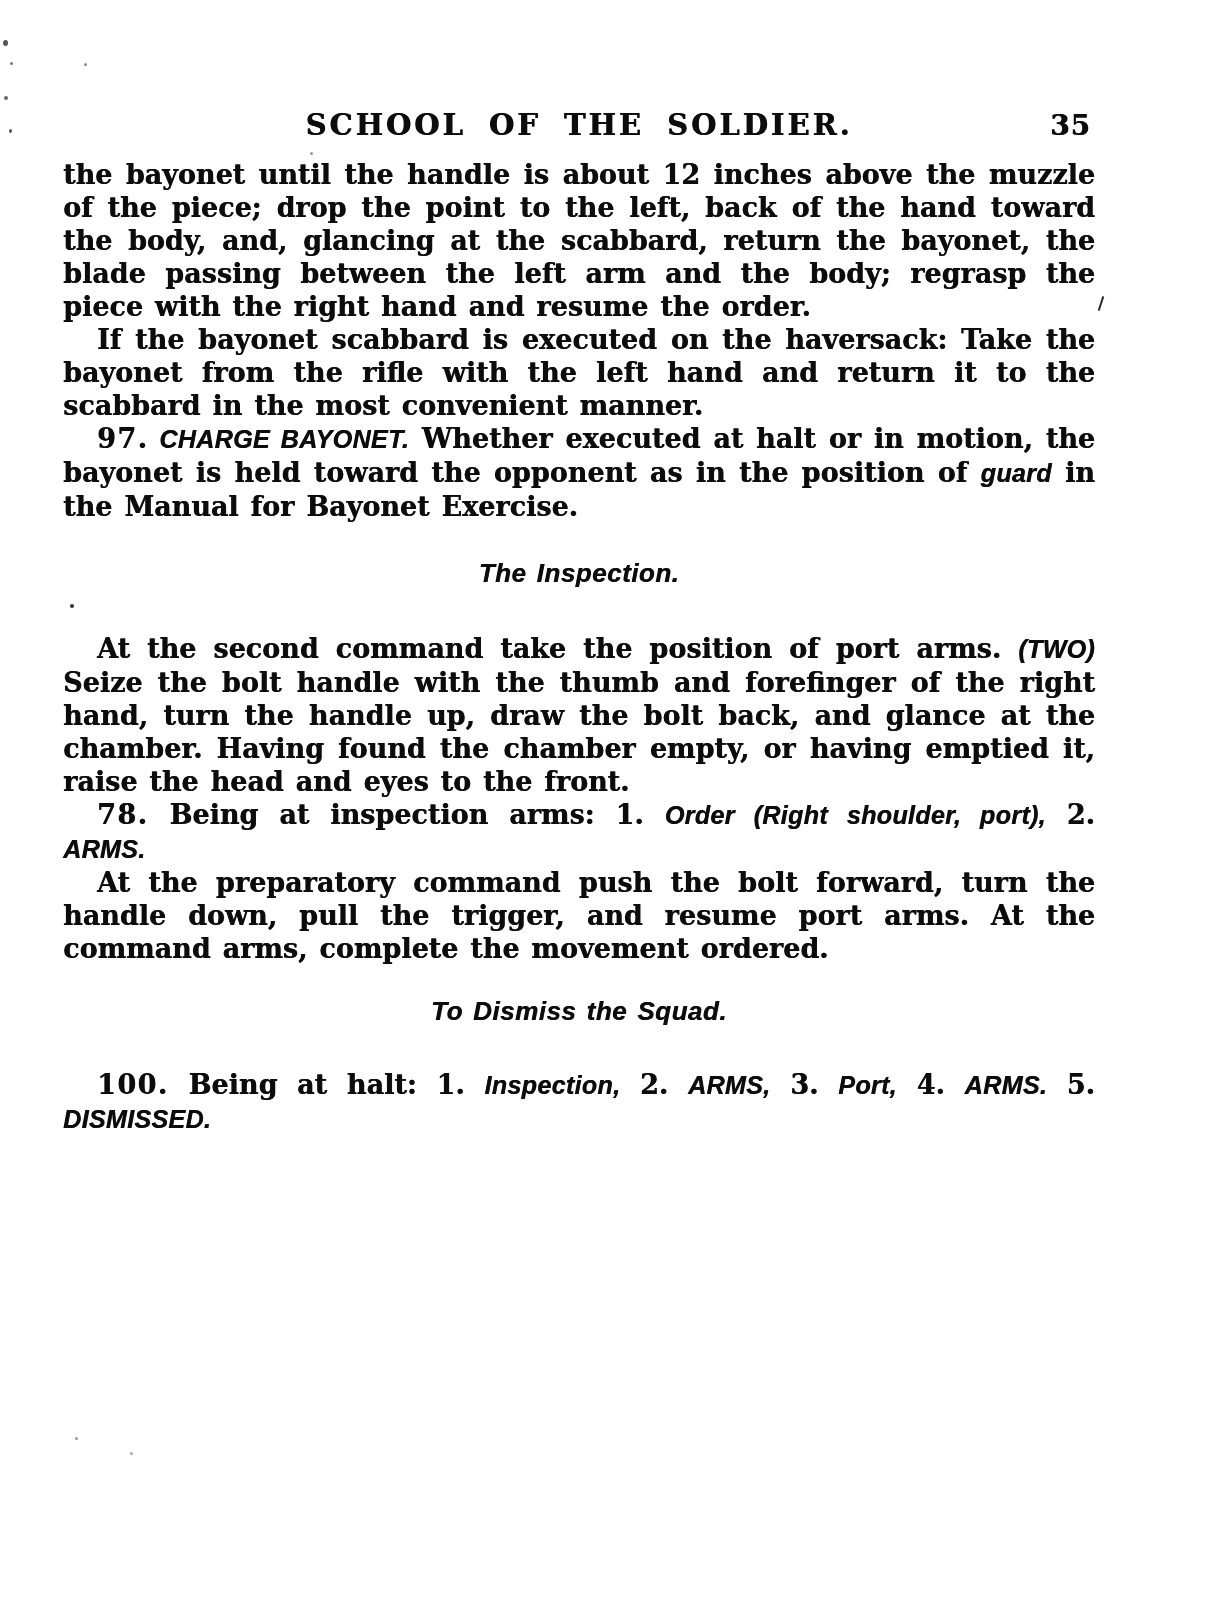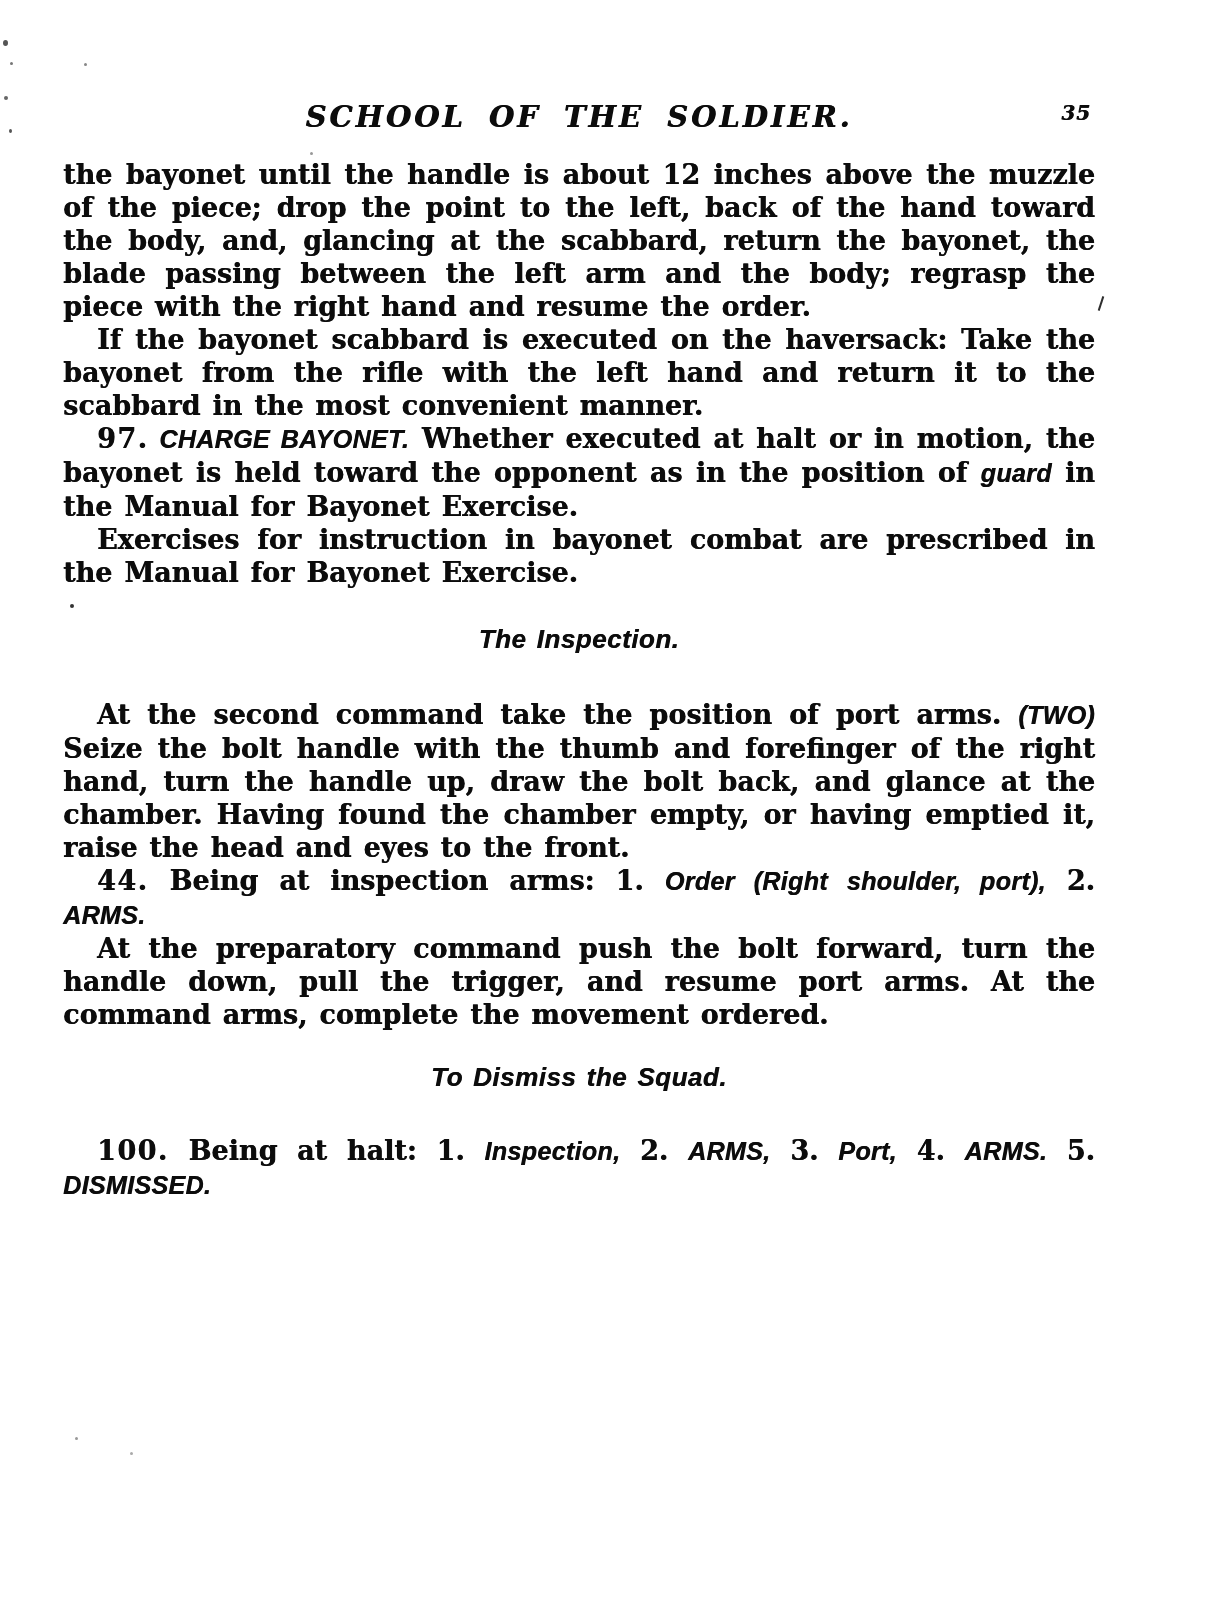--- a/index.html
+++ b/index.html
@@ -8,30 +8,30 @@
     width:1205px;height:1621px;
     background:#ffffff;
     color:#0c0c0c;
     font-family:"DejaVu Serif",serif;
     font-weight:700;
     overflow:hidden;
     margin:0 auto;
   }
   .runhead{
     position:absolute;
-    top:100px;left:63px;width:1032px;height:36px;font-style:italic;
+    top:108px;left:63px;width:1032px;height:36px;
   }
   .runtitle{
     position:absolute;left:0;right:0;text-align:center;
     font-size:29px;letter-spacing:3px;word-spacing:10px;
     text-shadow:0.6px 0 0 currentColor;
   }
   .pagenum{
     position:absolute;right:4px;top:1px;
-    font-size:20px;letter-spacing:1px;
+    font-size:28px;letter-spacing:1px;
     text-shadow:0.6px 0 0 currentColor;
   }
   .content{
     position:absolute;
     top:158px;left:63px;width:1032px;
     font-size:27px;line-height:33px;
     text-align:justify;
     text-shadow:0.45px 0 0 rgba(0,0,0,0.9);
     word-spacing:2.5px;
   }
@@ -83,28 +83,27 @@
   <div class="content">
 
     <p><span>the bayonet until the handle is about 12 inches above the muzzle of the piece; drop the point to the left, back of the hand toward the body, and, glancing at the scabbard, return the bayonet, the blade passing between the left arm and the body; regrasp the piece with the right hand and resume the order.</span></p>
 
     <p class="indent"><span>If the bayonet scabbard is executed on the haversack: Take the bayonet from the rifle with the left hand and return it to the scabbard in the most convenient manner.</span></p>
 
 
 
     <p class="indent"><span class="num">97.</span><span class="cmd"> CHARGE BAYONET.</span><span> Whether executed at halt or in motion, the bayonet is held toward the opponent as in the position of </span><span class="cmd">guard</span><span> in the Manual for Bayonet Exercise.</span></p>
 
-    <p class="indent"><span>Exercises for instruction in bayonet combat are prescribed in the Manual for Bayonet Exercise.</span></p>
 
     <p class="shead"><span>The Inspection.</span></p>
 
 
     <p class="indent"><span>At the second command take the position of port arms. </span><span class="cmd">(TWO)</span><span> Seize the bolt handle with the thumb and forefinger of the right hand, turn the handle up, draw the bolt back, and glance at the chamber. Having found the chamber empty, or having emptied it, raise the head and eyes to the front.</span></p>
 
-    <p class="indent"><span class="num">44.</span><span> Being at inspection arms: 1. </span><span class="cmd">Order (Right shoulder, port),</span><span> 2. </span><span class="cmd">ARMS.</span></p>
+    <p class="indent"><span class="num">78.</span><span> Being at inspection arms: 1. </span><span class="cmd">Order (Right shoulder, port),</span><span> 2. </span><span class="cmd">ARMS.</span></p>
 
     <p class="indent"><span>At the preparatory command push the bolt forward, turn the handle down, pull the trigger, and resume port arms. At the command arms, complete the movement ordered.</span></p>
 
     <p class="shead shead2"><span>To Dismiss the Squad.</span></p>
 
     <p class="indent"><span class="num">100.</span><span> Being at halt: 1. </span><span class="cmd">Inspection,</span><span> 2. </span><span class="cmd">ARMS,</span><span> 3. </span><span class="cmd">Port,</span><span> 4. </span><span class="cmd">ARMS.</span><span> 5. </span><span class="cmd">DISMISSED.</span></p>
 
   </div>
 </div>
 

